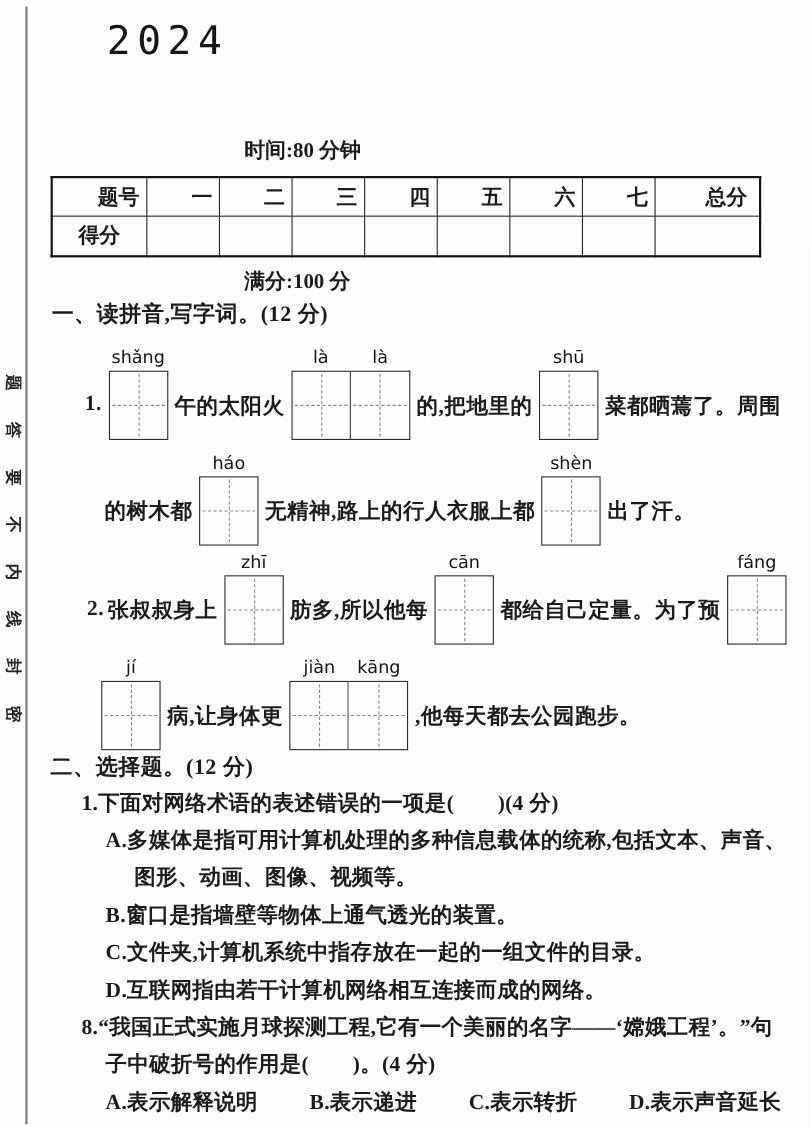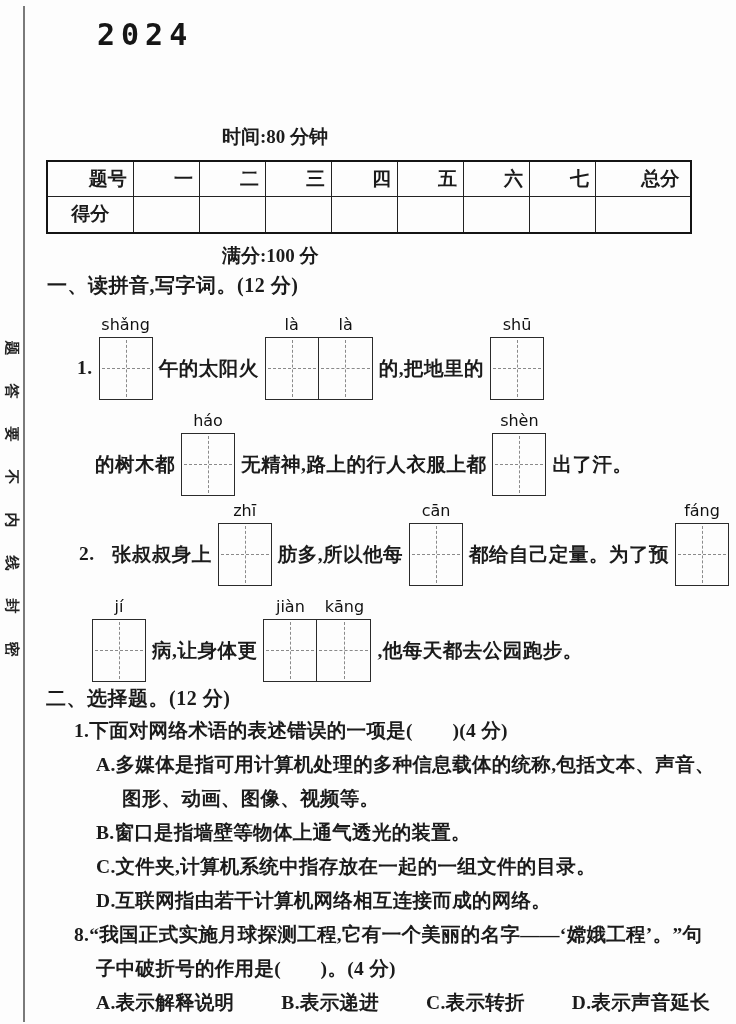--- a/index.html
+++ b/index.html
@@ -21,21 +21,21 @@
   .seal-col {
     position: absolute; left: 1px; top: 338px; width: 21px;
     display: flex; flex-direction: column; gap: 23px; align-items: center;
     font-size: 15px; font-weight: 700; color:#222;
   }
   .seal-col span { display:block; transform: rotate(90deg); line-height: 20px; height: 20px; }
 
   .year {
     position: absolute; left: 97px; top: 17px;
     font-family: "DejaVu Sans Mono", monospace;
-    font-size: 30px; letter-spacing: 6px; font-weight: 700; color:#161616;
+    font-size: 36px; letter-spacing: 6px; font-weight: 400; color:#161616;
   }
 
   .meta {
     position: absolute; left: 222px; top: 124px;
     display: flex; gap: 93px;
     font-size: 19px; font-weight: 700; white-space: nowrap; flex-direction: column;
   }
 
   table.score {
     position: absolute; left: 46px; top: 160px;
@@ -180,39 +180,40 @@
       <span class="tian2">
         <span class="tian"></span>
         <span class="tian"></span>
       </span>
     </span>
     <span class="txt">的,把地里的</span>
     <span class="bgroup">
       <span class="plabel">shū</span>
       <span class="tian"></span>
     </span>
+    <span class="txt">菜都晒蔫了。周围</span>
   </div>
 
   <div class="pin-row row2">
     <span class="txt">的树木都</span>
     <span class="bgroup">
       <span class="plabel">háo</span>
       <span class="tian"></span>
     </span>
     <span class="txt">无精神,路上的行人衣服上都</span>
     <span class="bgroup">
       <span class="plabel">shèn</span>
       <span class="tian"></span>
     </span>
     <span class="txt">出了汗。</span>
   </div>
 
   <div class="pin-row row3">
     <span class="txt">2.</span>
-    <span class="txt" style="margin-left:14px;">张叔叔身上</span>
+    <span class="txt" style="margin-left:0;">张叔叔身上</span>
     <span class="bgroup">
       <span class="plabel">zhī</span>
       <span class="tian"></span>
     </span>
     <span class="txt">肪多,所以他每</span>
     <span class="bgroup">
       <span class="plabel">cān</span>
       <span class="tian"></span>
     </span>
     <span class="txt">都给自己定量。为了预</span>

